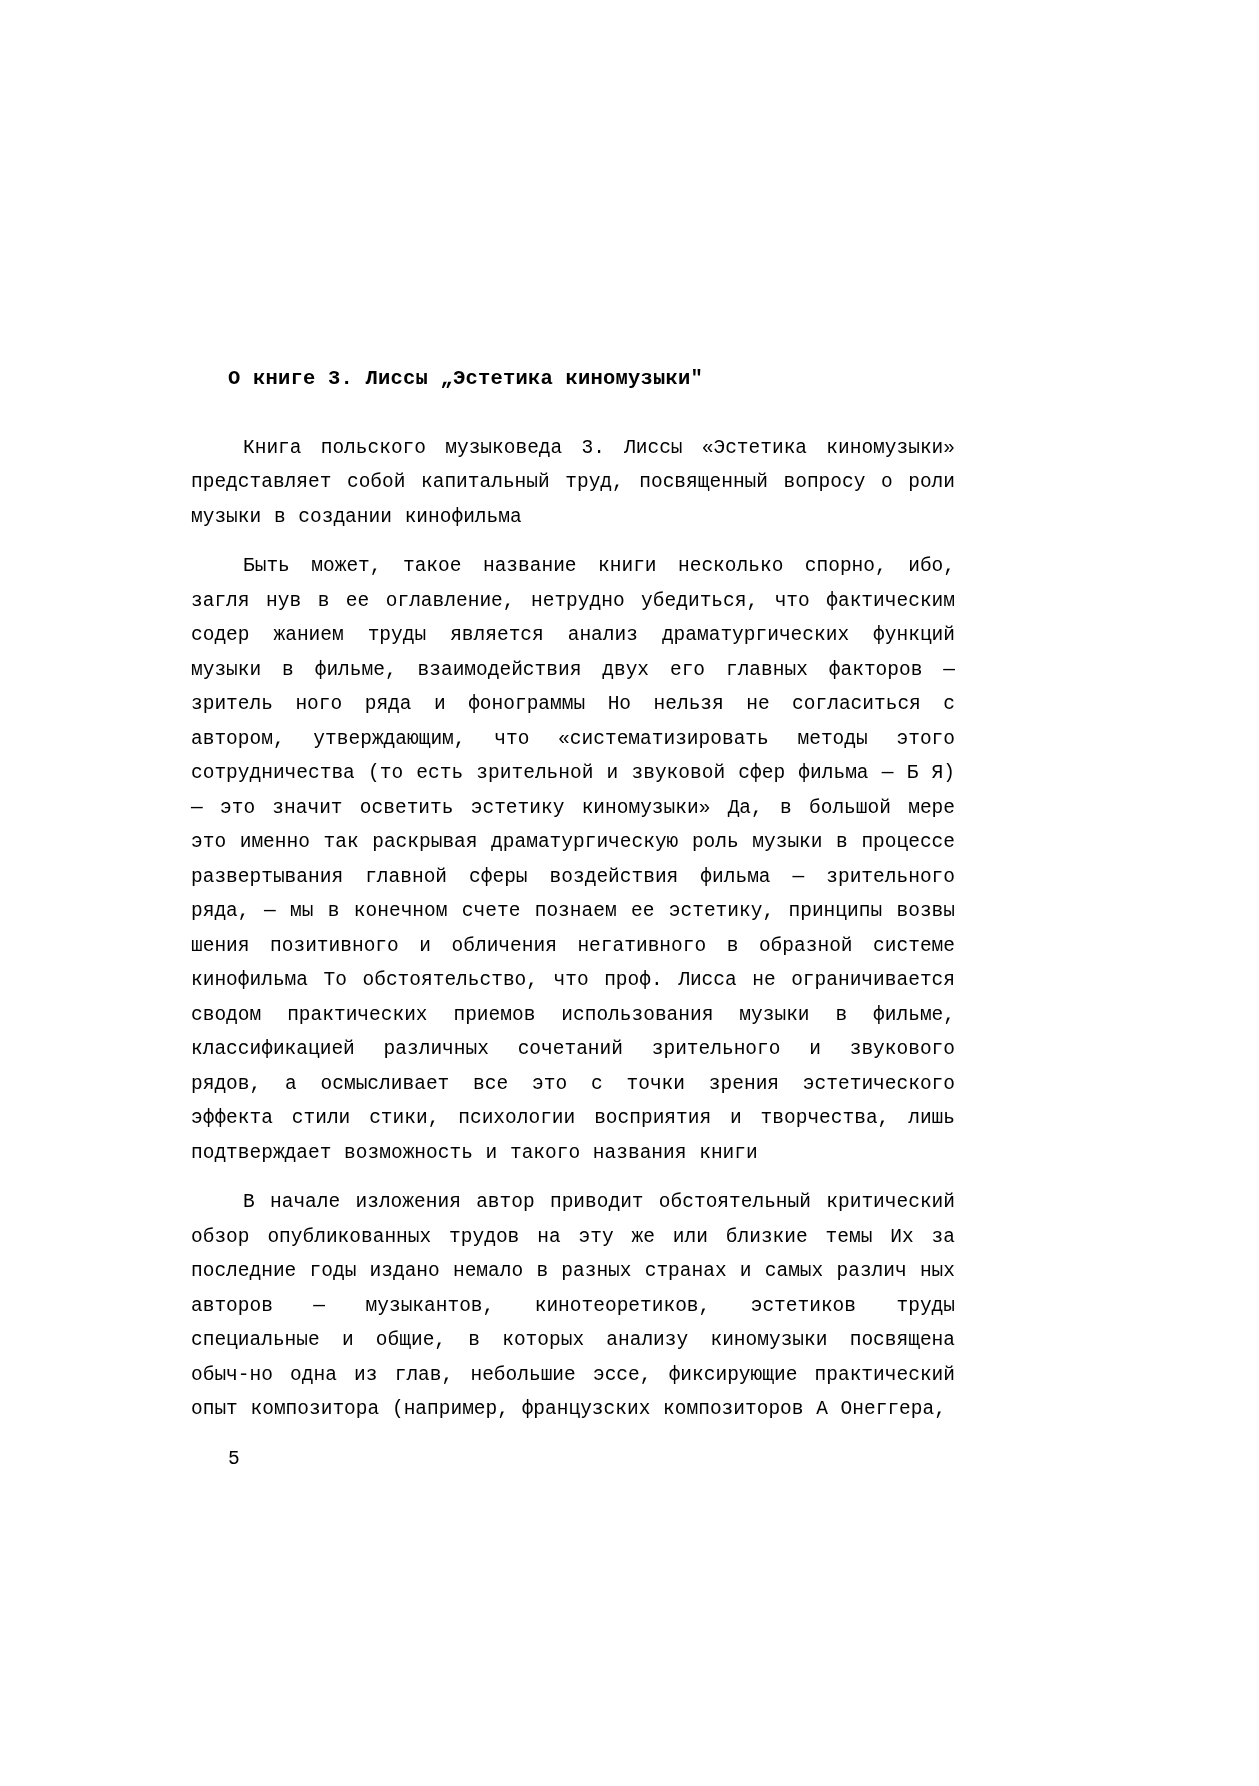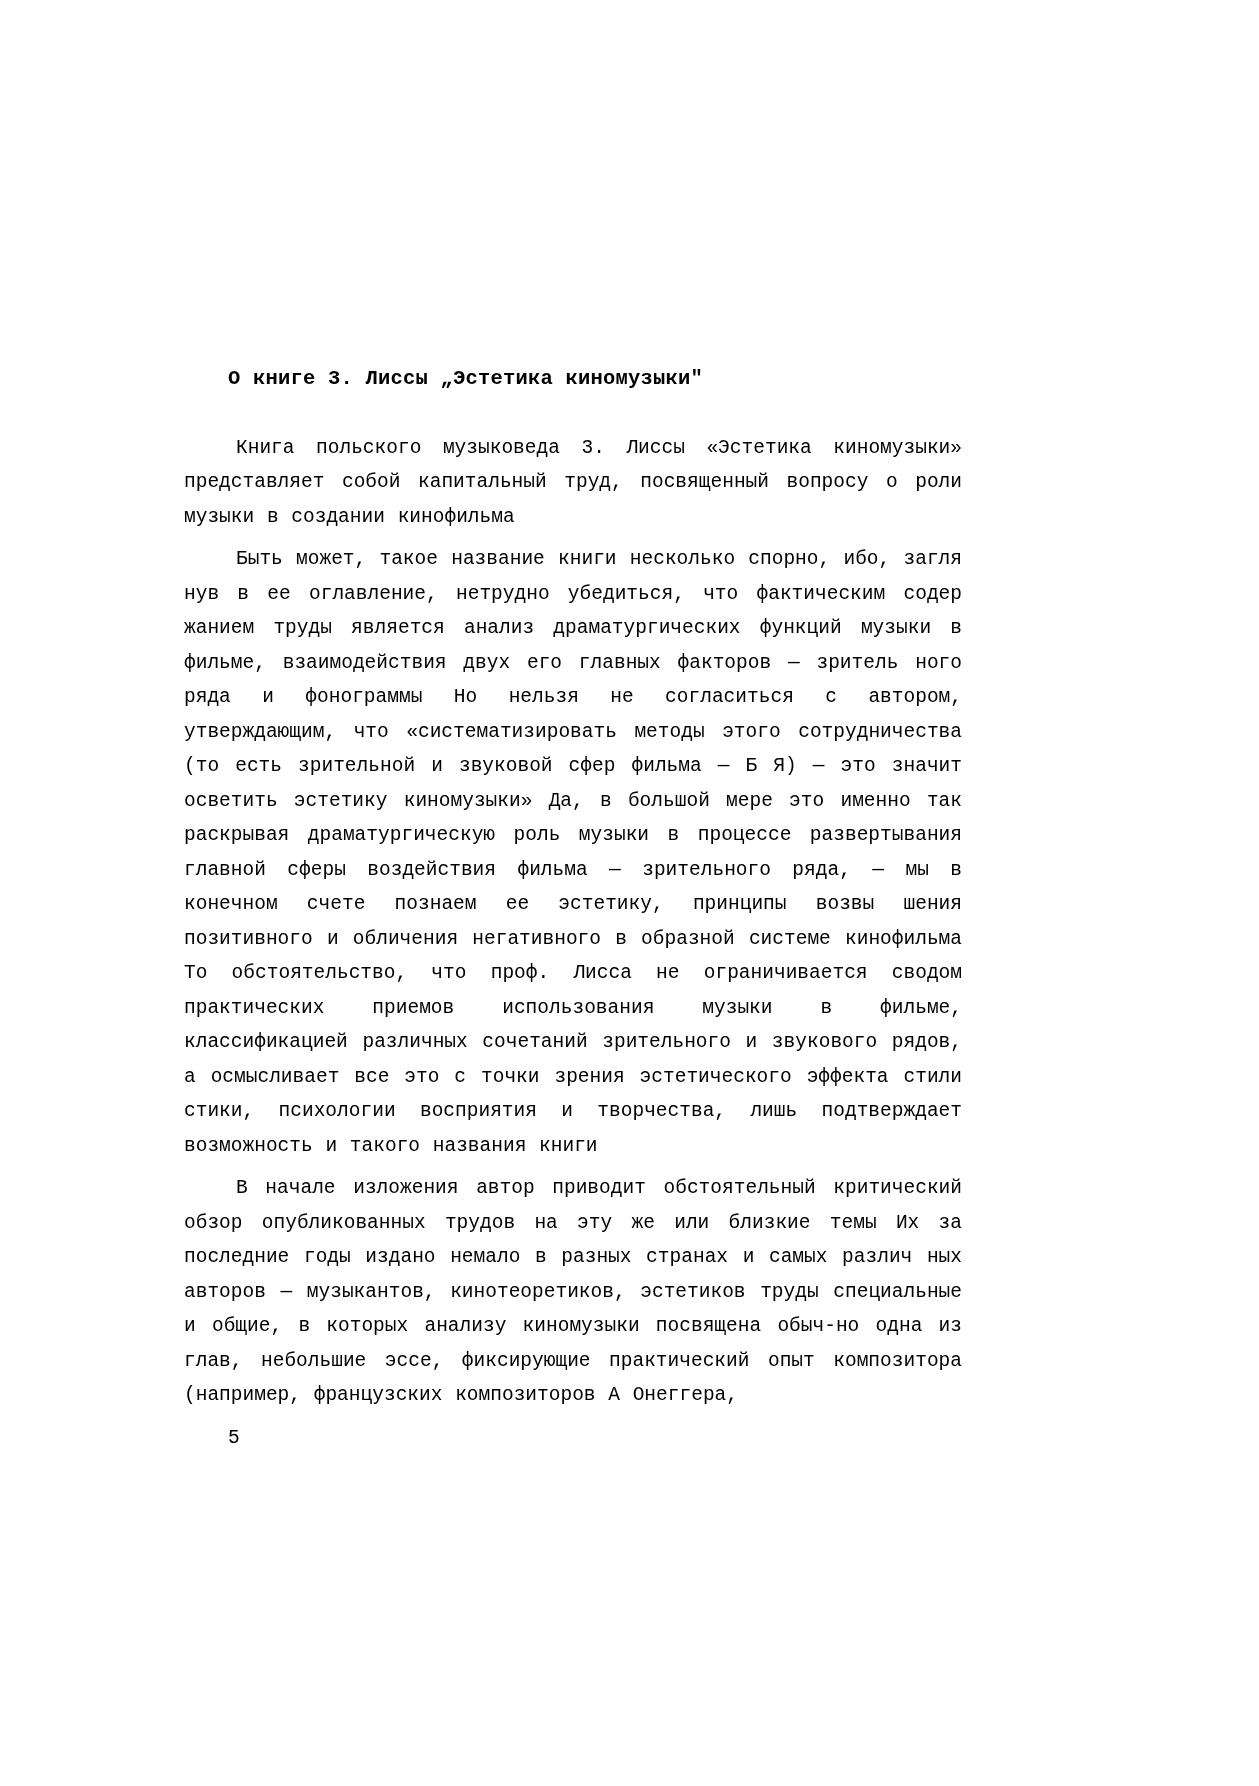--- a/index.html
+++ b/index.html
@@ -28,21 +28,21 @@
   }
   .title {
     font-size: 20.5px;
     font-weight: bold;
     margin: 0 0 34px 0;
     text-indent: 52px;
     text-align: left;
     letter-spacing: 0.2px;
   }
   .para {
-    margin: 8px;
+    margin: 15px;
     text-indent: 52px;
     word-spacing: 1px;
   }
   .page-number {
     margin-top: 1px;
     text-indent: 52px;
     text-align: left;
   }
 </style>
 </head>

